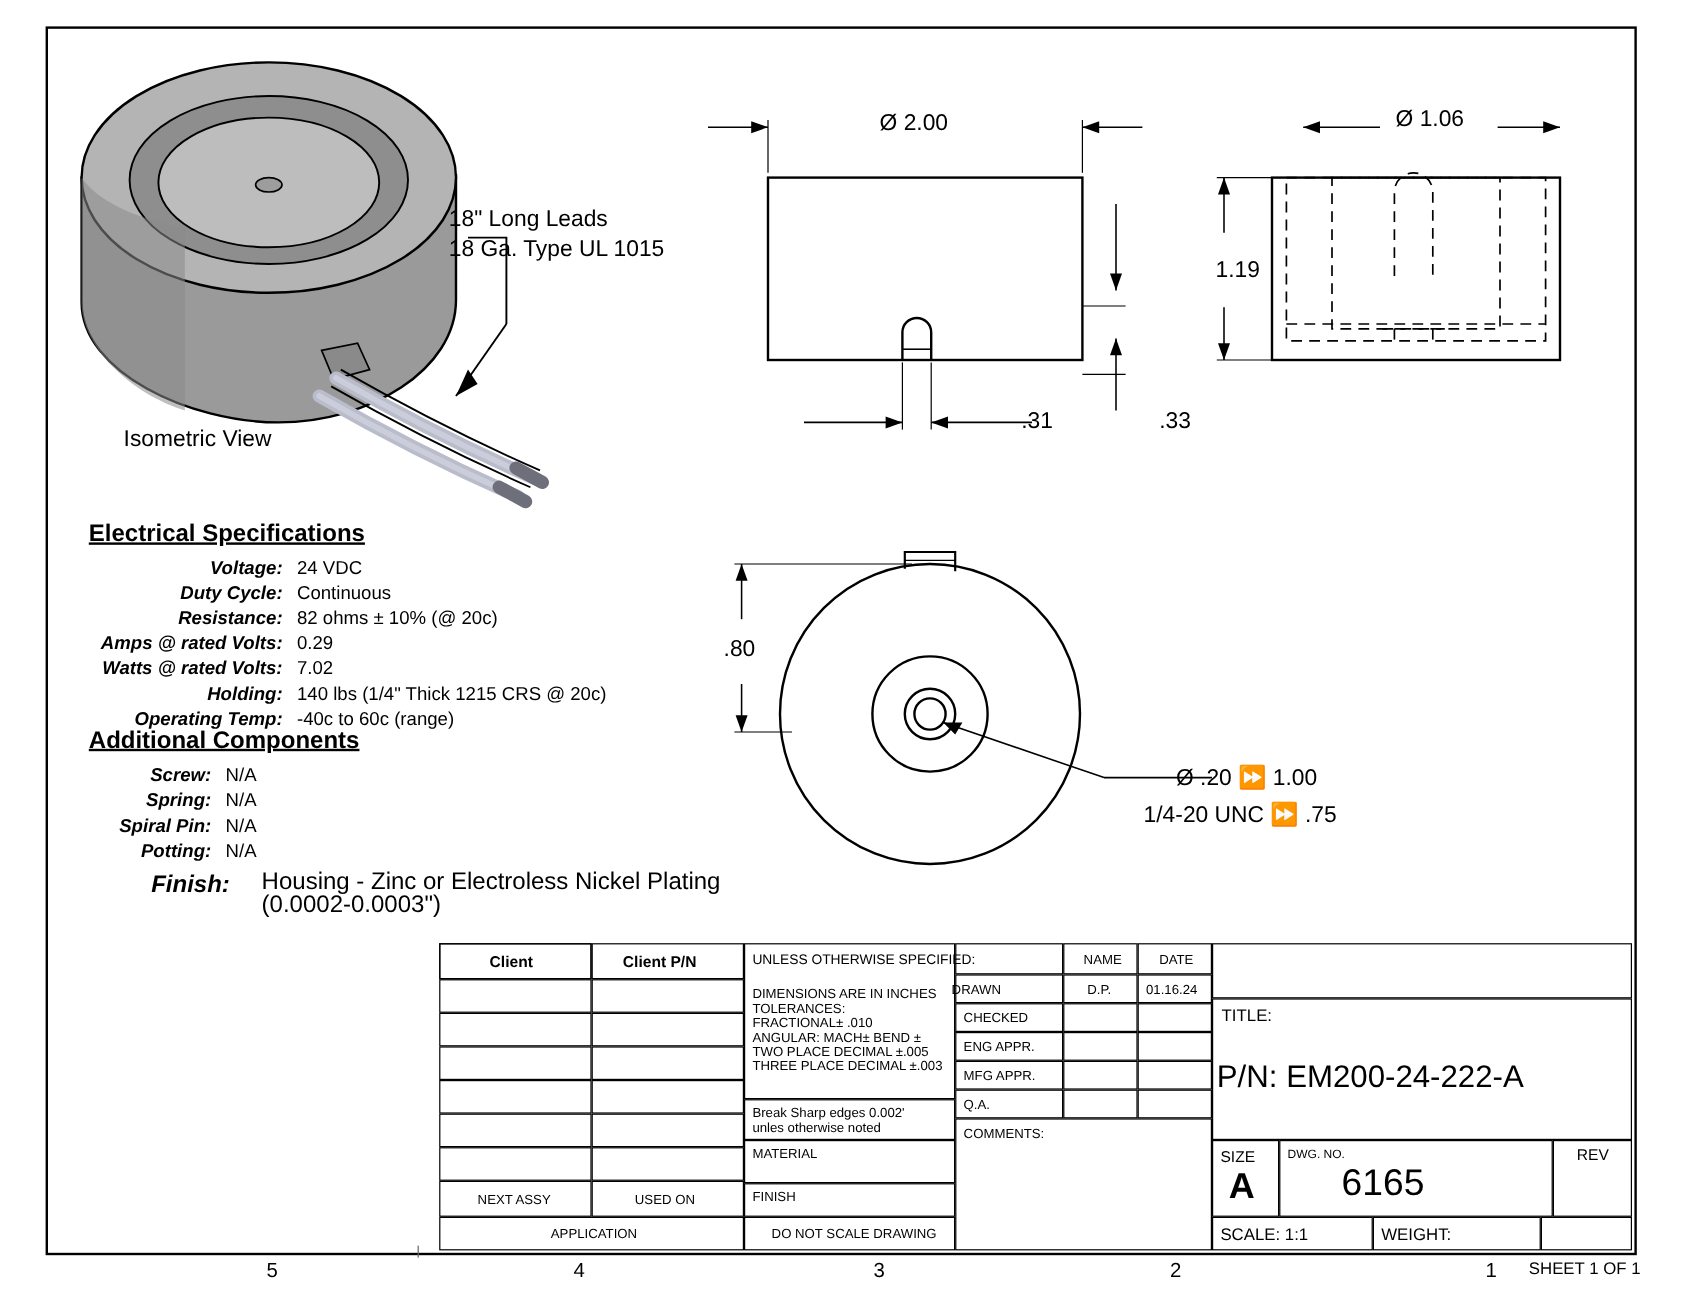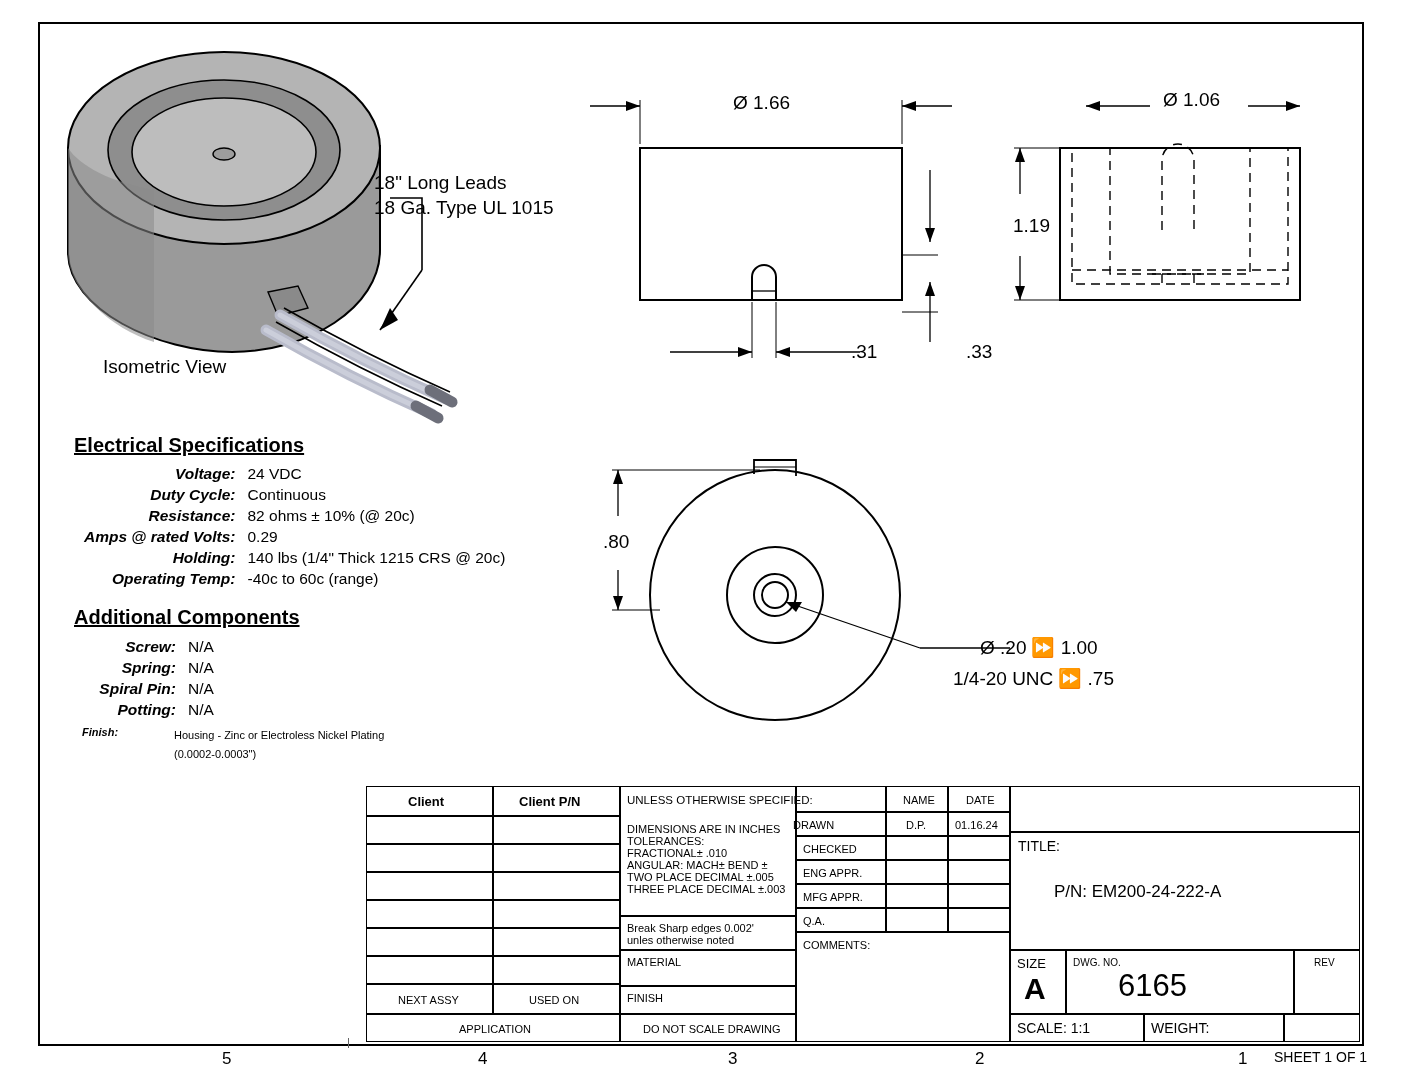--- a/index.html
+++ b/index.html
@@ -8,21 +8,21 @@
   .border-outer{position:absolute;left:38px;top:22px;width:1322px;height:1020px;border:2px solid #000;}
   .zone-label{position:absolute;font-size:17px;color:#000;}
   
   .iso-caption{position:absolute;left:103px;top:356px;font-size:19px;}
   .leads-note{position:absolute;left:374px;top:170px;font-size:19px;line-height:25px;}
   
   .spec-title{position:absolute;font-size:20px;font-weight:bold;text-decoration:underline;}
   .spec-table{position:absolute;font-size:15.5px;}
   .spec-table td{padding:0 0 1px 0;vertical-align:top;white-space:nowrap;}
   .spec-table td.k{font-weight:bold;font-style:italic;padding-right:10px;text-align:right;}
-  .finish-row{position:absolute;font-size:11px;}
+  .finish-row{position:absolute;font-size:20px;margin-left:44px;}
   .finish-row .k{font-weight:bold;font-style:italic;display:inline-block;width:92px;vertical-align:top;}
   .finish-row .v{display:inline-block;vertical-align:top;line-height:19px;}
   
   .dim{position:absolute;font-size:19px;white-space:nowrap;}
   
   .tb{position:absolute;left:366px;top:786px;width:994px;height:256px;}
   .tb div.cell{position:absolute;box-sizing:border-box;border:1px solid #000;}
   .tb .t{position:absolute;font-size:11px;line-height:12px;}
   .tb .tc{position:absolute;font-size:13px;font-weight:bold;}
   svg{display:block;}
@@ -99,21 +99,21 @@
       <line x1="216" y1="232" x2="216" y2="288" stroke="#000" stroke-width="1"></line>
 
       <line x1="370" y1="100" x2="370" y2="172" stroke="#000" stroke-width="1.3"></line>
       <polygon points="370,172 365,158 375,158" fill="#000"></polygon>
       <line x1="370" y1="212" x2="370" y2="272" stroke="#000" stroke-width="1.3"></line>
       <polygon points="370,212 365,226 375,226" fill="#000"></polygon>
       <line x1="342" y1="185" x2="378" y2="185" stroke="#000" stroke-width="1"></line>
       <line x1="342" y1="242" x2="378" y2="242" stroke="#000" stroke-width="1"></line>
     </svg>
   </div>
-  <div class="dim" style="left:733px;top:92px;">Ø 1.66</div>
+  <div class="dim" style="left:733px;top:92px;">Ø 2.00</div>
   <div class="dim" style="left:851px;top:341px;">.31</div>
   <div class="dim" style="left:966px;top:341px;">.33</div>
 
   <div style="position:absolute;left:1000px;top:70px;width:330px;height:280px;">
     <svg width="330" height="280" viewBox="0 0 330 280">
       <rect class="nofill" x="60" y="78" width="240" height="152" stroke-width="2"></rect>
 
       <rect class="nofill" x="72" y="78" width="216" height="136" stroke-width="1.4" stroke-dasharray="9,6"></rect>
       <rect class="nofill" x="110" y="78" width="140" height="126" stroke-width="1.4" stroke-dasharray="9,6"></rect>
       <path class="nofill" d="M162,160 L162,90 A16,16 0 0 1 194,90 L194,160" stroke-width="1.4" stroke-dasharray="9,6"></path>
@@ -175,20 +175,24 @@
           <td class="k">Duty Cycle:</td>
           <td class="v">Continuous</td>
         </tr>
     <tr>
           <td class="k">Resistance:</td>
           <td class="v">82 ohms ± 10% (@ 20c)</td>
         </tr>
     <tr>
           <td class="k">Amps @ rated Volts:</td>
           <td class="v">0.29</td>
+        </tr>
+    <tr>
+          <td class="k">Watts @ rated Volts:</td>
+          <td class="v">7.02</td>
         </tr>
     <tr>
           <td class="k">Holding:</td>
           <td class="v">140 lbs (1/4" Thick 1215 CRS @ 20c)</td>
         </tr>
     <tr>
           <td class="k">Operating Temp:</td>
           <td class="v">-40c to 60c (range)</td>
         </tr>
   </tbody>
@@ -305,32 +309,32 @@
     <div class="cell" style="left:520px;top:122px;width:62px;height:24px;"></div>
     <div class="cell" style="left:582px;top:122px;width:62px;height:24px;"></div>
 
     <div class="cell" style="left:430px;top:146px;width:214px;height:110px;"></div>
     <div class="t" style="left:437px;top:153px;">COMMENTS:</div>
 
     <div class="cell" style="left:644px;top:0;width:350px;height:46px;border-left:1px solid #000;"></div>
 
     <div class="cell" style="left:644px;top:46px;width:350px;height:118px;"></div>
     <div class="t" style="left:652px;top:54px;font-size:14px;">TITLE:</div>
-    <div style="position:absolute;left:688px;top:96px;font-size:17px;">P/N: EM200-24-222-A</div>
+    <div style="position:absolute;left:648px;top:96px;font-size:26px;">P/N: EM200-24-222-A</div>
 
     <div class="cell" style="left:644px;top:164px;width:56px;height:64px;"></div>
     <div class="t" style="left:651px;top:172px;font-size:13px;">SIZE</div>
     <div style="position:absolute;left:658px;top:186px;font-size:30px;font-weight:bold;">A</div>
 
     <div class="cell" style="left:700px;top:164px;width:228px;height:64px;"></div>
     <div class="t" style="left:707px;top:171px;font-size:10px;">DWG.  NO.</div>
     <div style="position:absolute;left:752px;top:182px;font-size:31px;">6165</div>
 
     <div class="cell" style="left:928px;top:164px;width:66px;height:64px;"></div>
-    <div class="t" style="left:948px;top:171px;font-size:10px;">REV</div>
+    <div class="t" style="left:948px;top:171px;font-size:13px;">REV</div>
     <div class="t" style="left:952px;top:196px;font-size:15px;"></div>
 
     <div class="cell" style="left:644px;top:228px;width:134px;height:28px;"></div>
     <div class="t" style="left:651px;top:236px;font-size:14px;">SCALE: 1:1</div>
     <div class="cell" style="left:778px;top:228px;width:140px;height:28px;"></div>
     <div class="t" style="left:785px;top:236px;font-size:14px;">WEIGHT:</div>
     <div class="cell" style="left:918px;top:228px;width:76px;height:28px;"></div>
     <div class="t" style="left:908px;top:236px;font-size:14px;width:120px;margin-top:29px;">SHEET 1 OF 1</div>
   </div>
 

